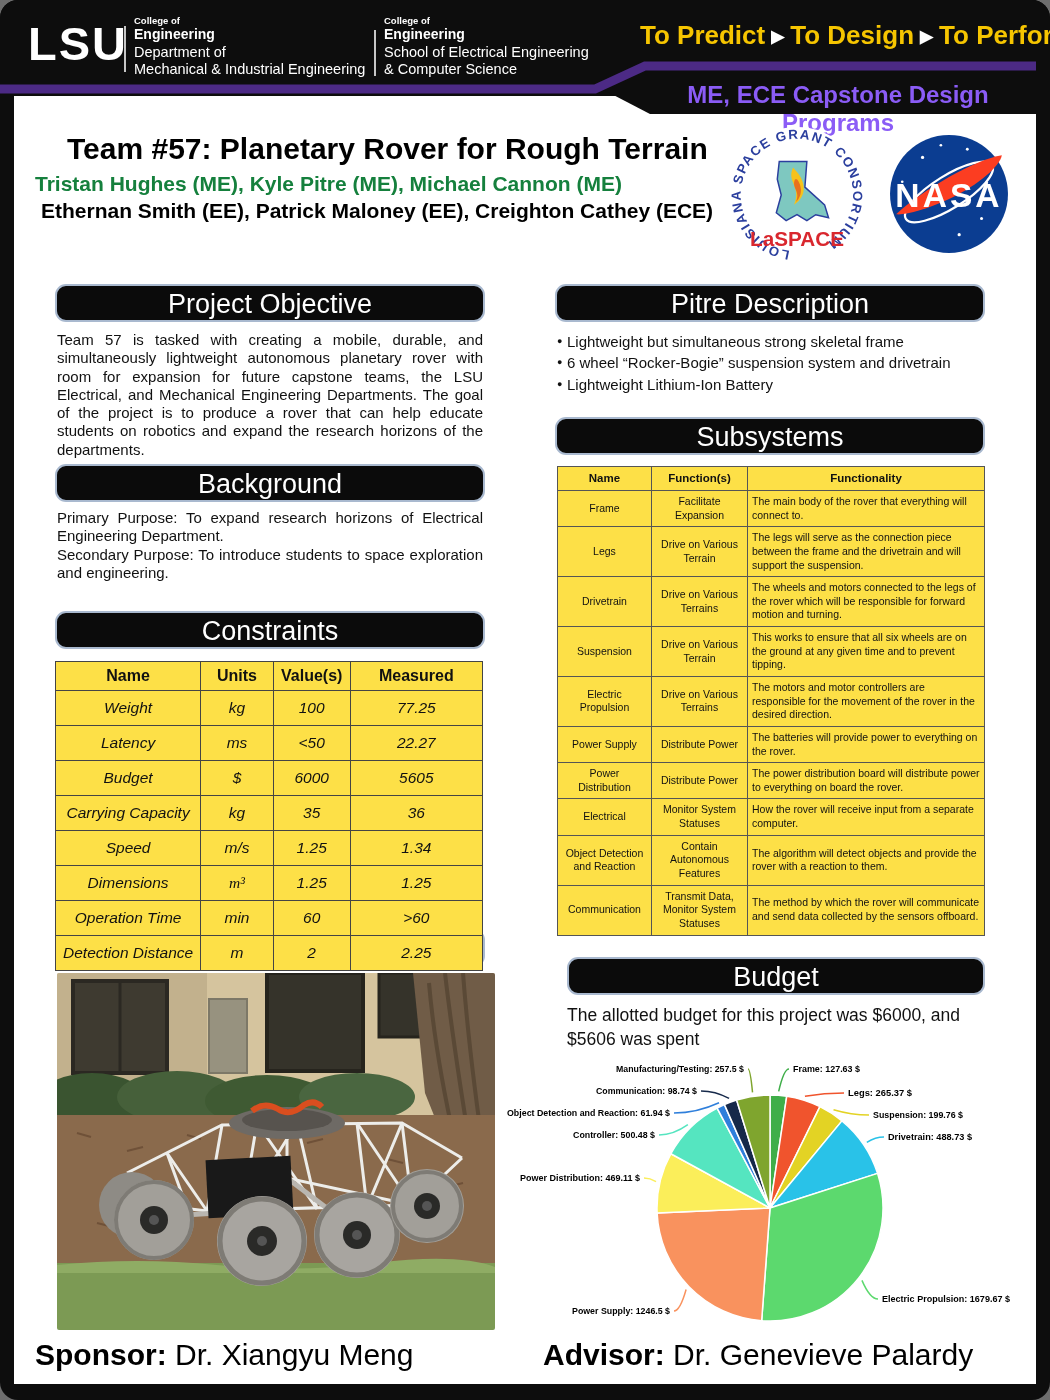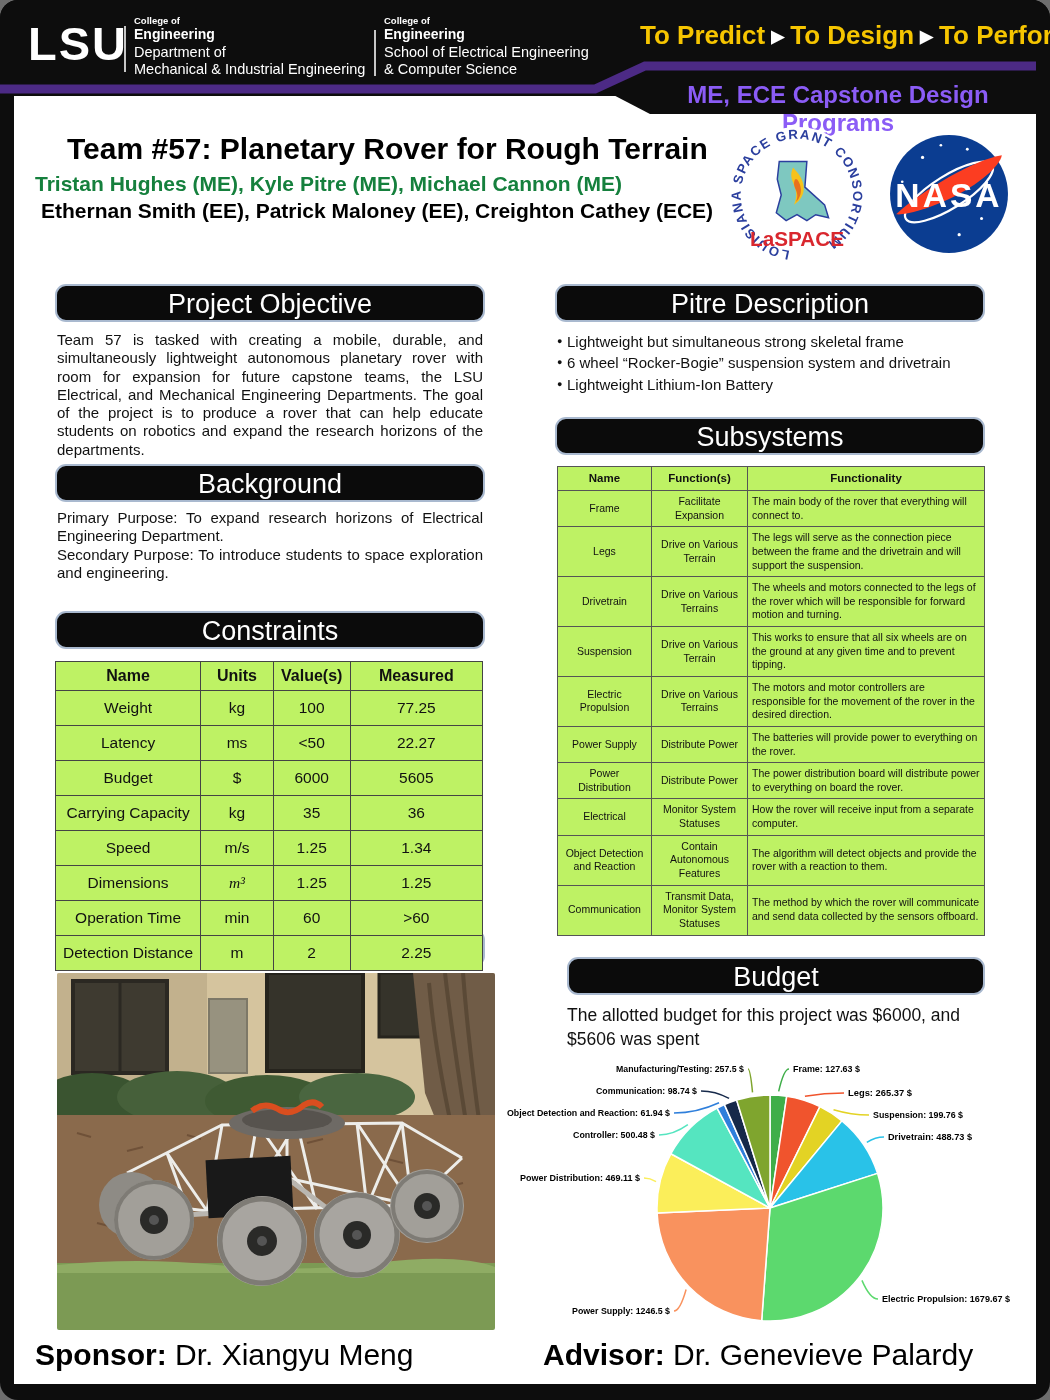--- a/index.html
+++ b/index.html
@@ -42,24 +42,24 @@
   .para{position:absolute;font-size:15px;line-height:1.22;color:#111;text-align:justify;}
   #objective-text{left:57px;top:331px;width:426px;}
   #background-text{left:57px;top:509px;width:426px;}
   #background-text div{margin:0;}
   #budget-text{left:567px;top:1004px;width:424px;font-size:17.5px;line-height:1.35;text-align:left;}
   
   #sys-bullets{left:557px;top:331px;width:428px;font-size:15px;color:#111;}
   #sys-bullets .bi{display:flex;align-items:flex-start;line-height:1.42;}
   #sys-bullets .dot{width:10px;font-size:9px;padding-top:4px;}
   
-  table{border-collapse:collapse;background:#bef264;color:#111;}
+  table{border-collapse:collapse;background:#fde047;color:#111;}
   #constraints-table{position:absolute;left:55px;top:661px;width:428px;font-size:15.5px;}
   #constraints-table th{border:1px solid #444;font-size:16px;font-weight:700;padding:5px 2px;text-align:center;}
-  #constraints-table td{border:1px solid #444;padding:8px 2px;text-align:center;}
+  #constraints-table td{border:1px solid #444;padding:8px 2px;text-align:center;font-style:italic;}
   #constraints-table col.c1{width:34%;} #constraints-table col.c2{width:17%;}
   #constraints-table col.c3{width:18%;} #constraints-table col.c4{width:31%;}
   .unit-italic{font-style:italic;font-family:"Liberation Serif",serif;}
   #subsystems-table{position:absolute;left:557px;top:466px;width:428px;font-size:10.5px;line-height:1.3;}
   #subsystems-table th{border:1px solid #555;font-size:11.5px;padding:4px 2px;text-align:center;}
   #subsystems-table td{border:1px solid #555;padding:4px 4px;text-align:center;}
   #subsystems-table td.desc{text-align:left;}
   #subsystems-table col.s1{width:22%;} #subsystems-table col.s2{width:22.5%;} #subsystems-table col.s3{width:55.5%;}
   
   #budget-pie{position:absolute;left:495px;top:1046px;font-family:"Liberation Sans",sans-serif;}

